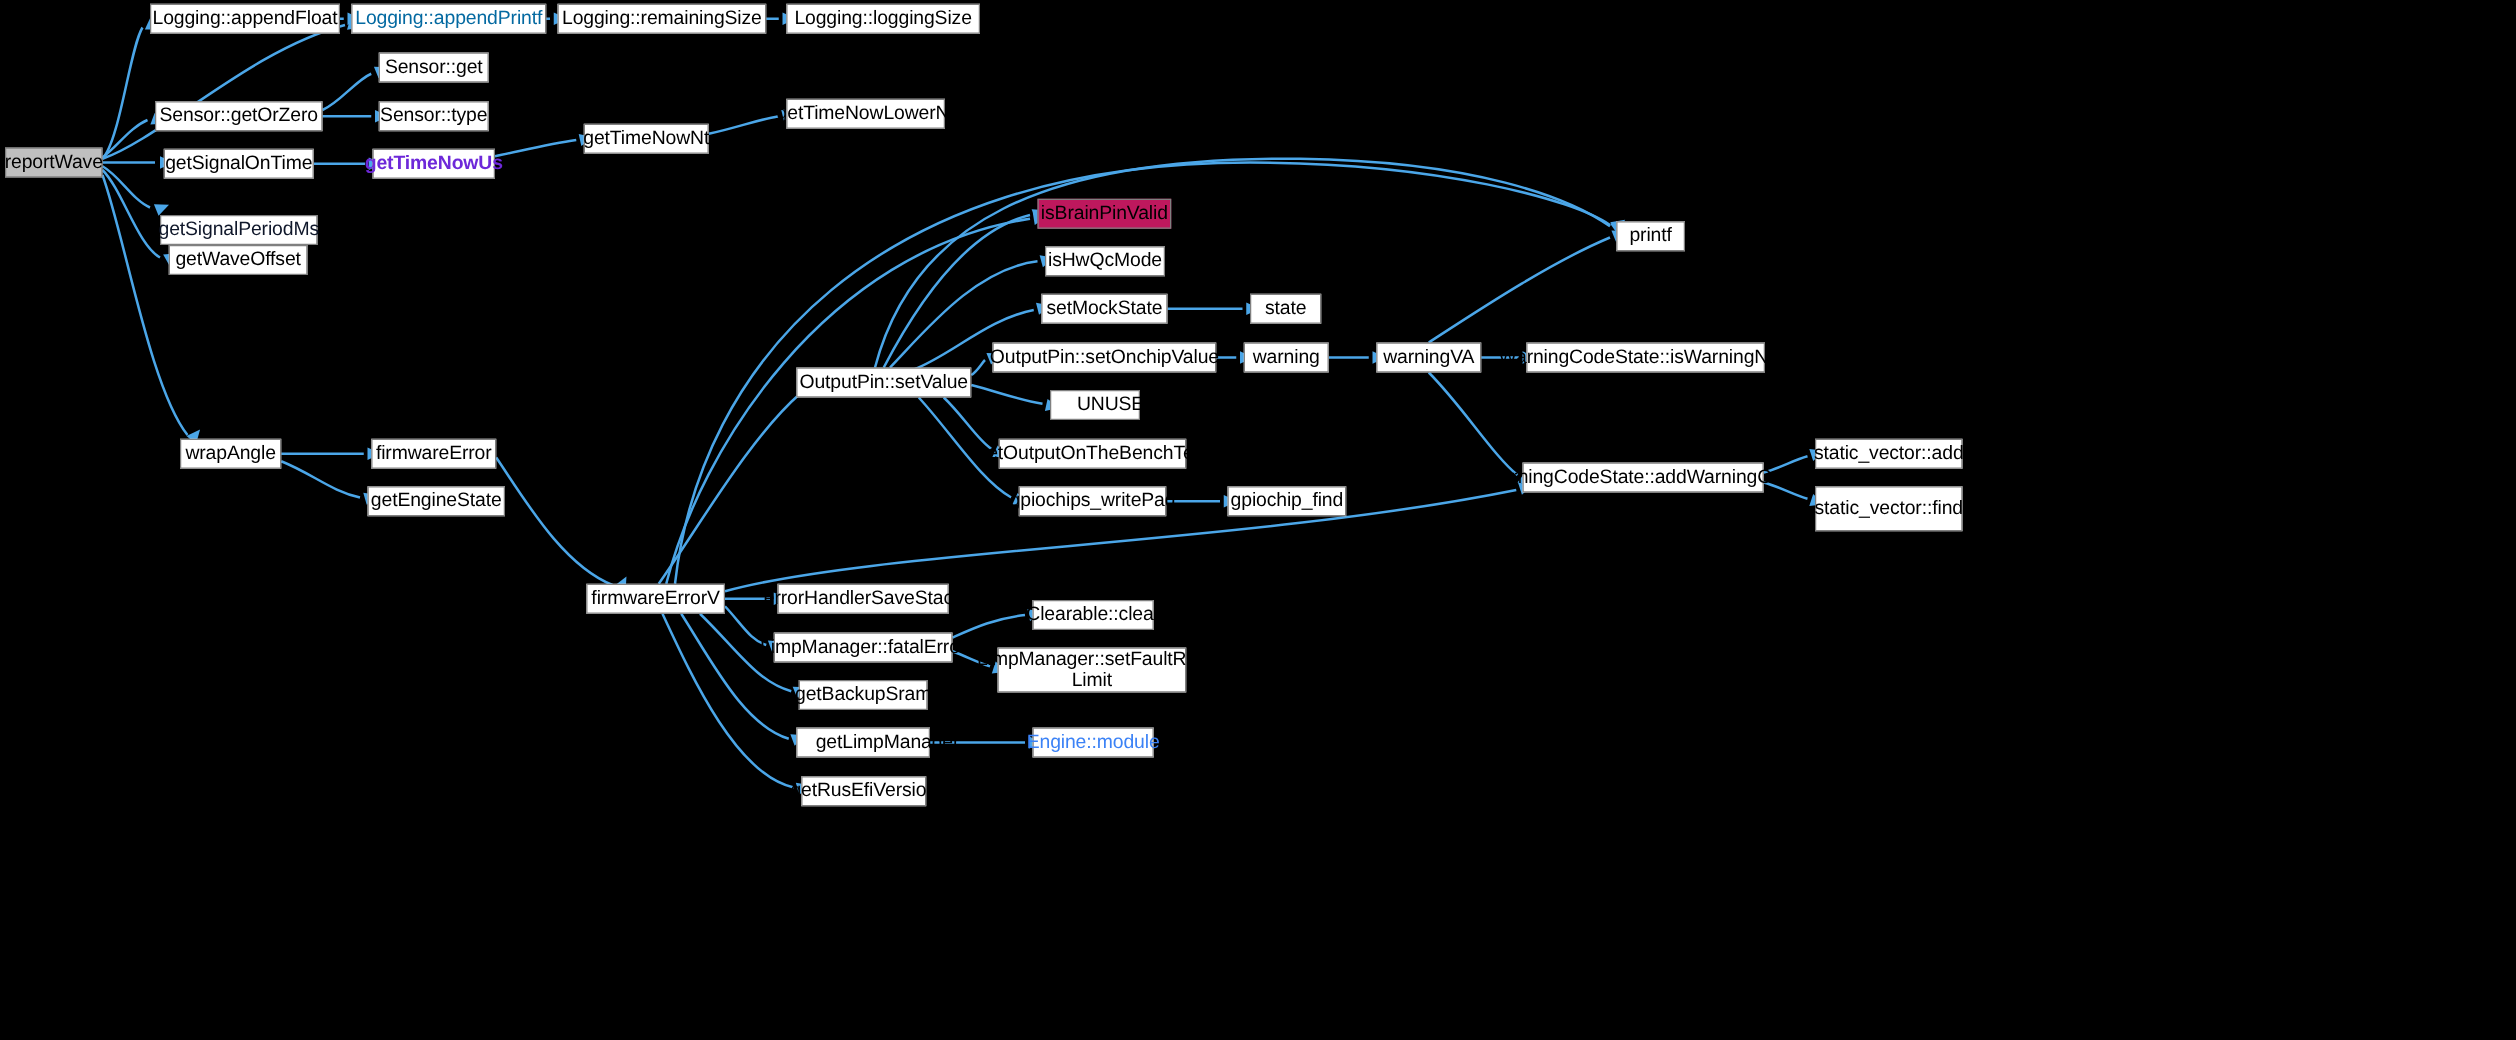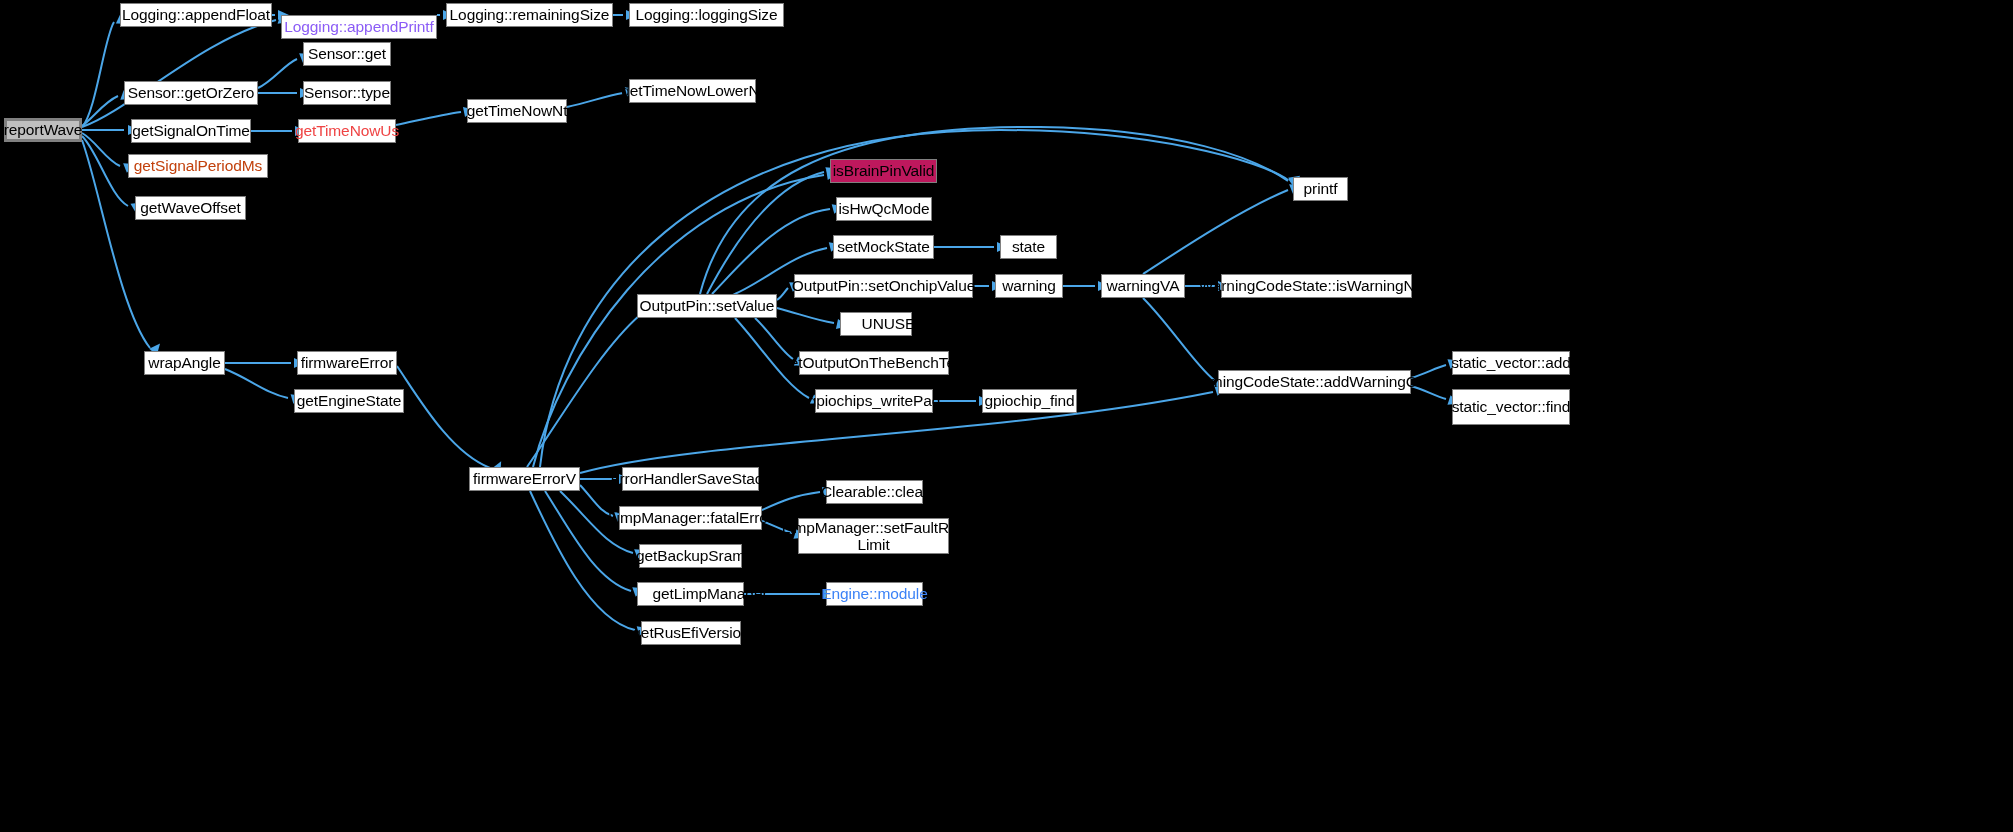--- a/index.html
+++ b/index.html
@@ -33,21 +33,21 @@
     display: flex;
     align-items: center;
     justify-content: center;
     text-align: center;
     white-space: pre;
     letter-spacing: -0.1px;
     z-index: 2;
   }
   .node.root {
     background: #bfbfbf;
-    border: 3px solid #737373;
+    border: 1px solid #737373;
   }
   .node.wrap {
     white-space: normal;
   }
 </style>
 </head>
 <body>
 
 <div id="canvas" style="background: rgb(0, 0, 0);">
   <svg id="edge-layer" width="2013" height="832" viewBox="0 0 2013 832">
@@ -141,31 +141,31 @@
       <polygon points="0,-5 11,0 0,5" fill="#4ba6e8" transform="translate(1449,400) rotate(18)"></polygon>
       <path d="M 762 510 C 780 502, 795 495, 820 492" fill="none" stroke="#4ba6e8" stroke-width="2"></path>
       <polygon points="0,-5 11,0 0,5" fill="#4ba6e8" transform="translate(823,492) rotate(-12)"></polygon>
       <path d="M 762 521 C 775 526, 782 530, 792 533" fill="none" stroke="#4ba6e8" stroke-width="2"></path>
       <polygon points="0,-5 11,0 0,5" fill="#4ba6e8" transform="translate(795,534) rotate(18)"></polygon>
       <path d="M 744 594 L 820 594" fill="none" stroke="#4ba6e8" stroke-width="2"></path>
       <polygon points="0,-5 11,0 0,5" fill="#4ba6e8" transform="translate(823,594) rotate(0)"></polygon>
     </svg>
 <div class="node root" style="left: 4px; top: 118px; width: 78px; height: 24px; background: rgb(191, 191, 191); border-color: rgb(128, 128, 128); color: rgb(0, 0, 0);">reportWave</div>
     <div class="node" style="left: 120px; top: 3px; width: 152px; height: 24px; background: rgb(255, 255, 255); border-color: rgb(128, 128, 128); color: rgb(0, 0, 0);">Logging::appendFloat</div>
-    <div class="node" style="left: 281px; top: 3px; width: 156px; height: 24px; background: rgb(255, 255, 255); border-color: rgb(128, 128, 128); color: #8b5cf6; margin-top: 12px;">Logging::appendPrintf</div>
+    <div class="node" style="left: 281px; top: 3px; width: 156px; height: 24px; background: rgb(255, 255, 255); border-color: rgb(128, 128, 128); color: #0369a1;">Logging::appendPrintf</div>
     <div class="node" style="left: 446px; top: 3px; width: 167px; height: 24px; background: rgb(255, 255, 255); border-color: rgb(128, 128, 128); color: rgb(0, 0, 0);">Logging::remainingSize</div>
     <div class="node" style="left: 629px; top: 3px; width: 155px; height: 24px; background: rgb(255, 255, 255); border-color: rgb(128, 128, 128); color: rgb(0, 0, 0);">Logging::loggingSize</div>
     <div class="node" style="left: 303px; top: 42px; width: 88px; height: 24px; background: rgb(255, 255, 255); border-color: rgb(128, 128, 128); color: rgb(0, 0, 0);">Sensor::get</div>
     <div class="node" style="left: 124px; top: 81px; width: 134px; height: 24px; background: rgb(255, 255, 255); border-color: rgb(128, 128, 128); color: rgb(0, 0, 0);">Sensor::getOrZero</div>
     <div class="node" style="left: 303px; top: 81px; width: 88px; height: 24px; background: rgb(255, 255, 255); border-color: rgb(128, 128, 128); color: rgb(0, 0, 0);">Sensor::type</div>
     <div class="node" style="left: 467px; top: 99px; width: 100px; height: 24px; background: rgb(255, 255, 255); border-color: rgb(128, 128, 128); color: rgb(0, 0, 0);">getTimeNowNt</div>
     <div class="node" style="left: 629px; top: 79px; width: 127px; height: 24px; background: rgb(255, 255, 255); border-color: rgb(128, 128, 128); color: rgb(0, 0, 0);">getTimeNowLowerNt</div>
     <div class="node" style="left: 131px; top: 119px; width: 120px; height: 24px; background: rgb(255, 255, 255); border-color: rgb(128, 128, 128); color: rgb(0, 0, 0);">getSignalOnTime</div>
-    <div class="node" style="left: 298px; top: 119px; width: 98px; height: 24px; background: rgb(255, 255, 255); border-color: rgb(128, 128, 128); color: #ef4444;">getTimeNowUs</div>
-    <div class="node" style="left: 128px; top: 154px; width: 140px; height: 24px; background: rgb(255, 255, 255); border-color: rgb(128, 128, 128); color: #c2410c;">getSignalPeriodMs</div>
+    <div class="node" style="left: 298px; top: 119px; width: 98px; height: 24px; background: rgb(255, 255, 255); border-color: rgb(128, 128, 128); color: #6d28d9; font-weight: bold;">getTimeNowUs</div>
+    <div class="node" style="left: 128px; top: 172px; width: 126px; height: 24px; background: rgb(255, 255, 255); border-color: rgb(128, 128, 128); color: #0f172a;">getSignalPeriodMs</div>
     <div class="node" style="left: 135px; top: 196px; width: 111px; height: 24px; background: rgb(255, 255, 255); border-color: rgb(128, 128, 128); color: rgb(0, 0, 0);">getWaveOffset</div>
     <div class="node" style="left: 144px; top: 351px; width: 81px; height: 24px; background: rgb(255, 255, 255); border-color: rgb(128, 128, 128); color: rgb(0, 0, 0);">wrapAngle</div>
     <div class="node" style="left: 297px; top: 351px; width: 100px; height: 24px; background: rgb(255, 255, 255); border-color: rgb(128, 128, 128); color: rgb(0, 0, 0);">firmwareError</div>
     <div class="node" style="left: 294px; top: 389px; width: 110px; height: 24px; background: rgb(255, 255, 255); border-color: rgb(128, 128, 128); color: rgb(0, 0, 0);">getEngineState</div>
     <div class="node" style="left: 637px; top: 294px; width: 140px; height: 24px; background: rgb(255, 255, 255); border-color: rgb(128, 128, 128); color: rgb(0, 0, 0);">OutputPin::setValue</div>
     <div class="node" style="left: 830px; top: 159px; width: 107px; height: 24px; background: #be185d; border-color: rgb(128, 128, 128); color: rgb(0, 0, 0);">isBrainPinValid</div>
     <div class="node" style="left: 836px; top: 197px; width: 96px; height: 24px; background: rgb(255, 255, 255); border-color: rgb(128, 128, 128); color: rgb(0, 0, 0);">isHwQcMode</div>
     <div class="node" style="left: 833px; top: 235px; width: 101px; height: 24px; background: rgb(255, 255, 255); border-color: rgb(128, 128, 128); color: rgb(0, 0, 0);">setMockState</div>
     <div class="node" style="left: 1000px; top: 235px; width: 57px; height: 24px; background: rgb(255, 255, 255); border-color: rgb(128, 128, 128); color: rgb(0, 0, 0);">state</div>
     <div class="node" style="left: 794px; top: 274px; width: 179px; height: 24px; background: rgb(255, 255, 255); border-color: rgb(128, 128, 128); color: rgb(0, 0, 0);">OutputPin::setOnchipValue</div>

